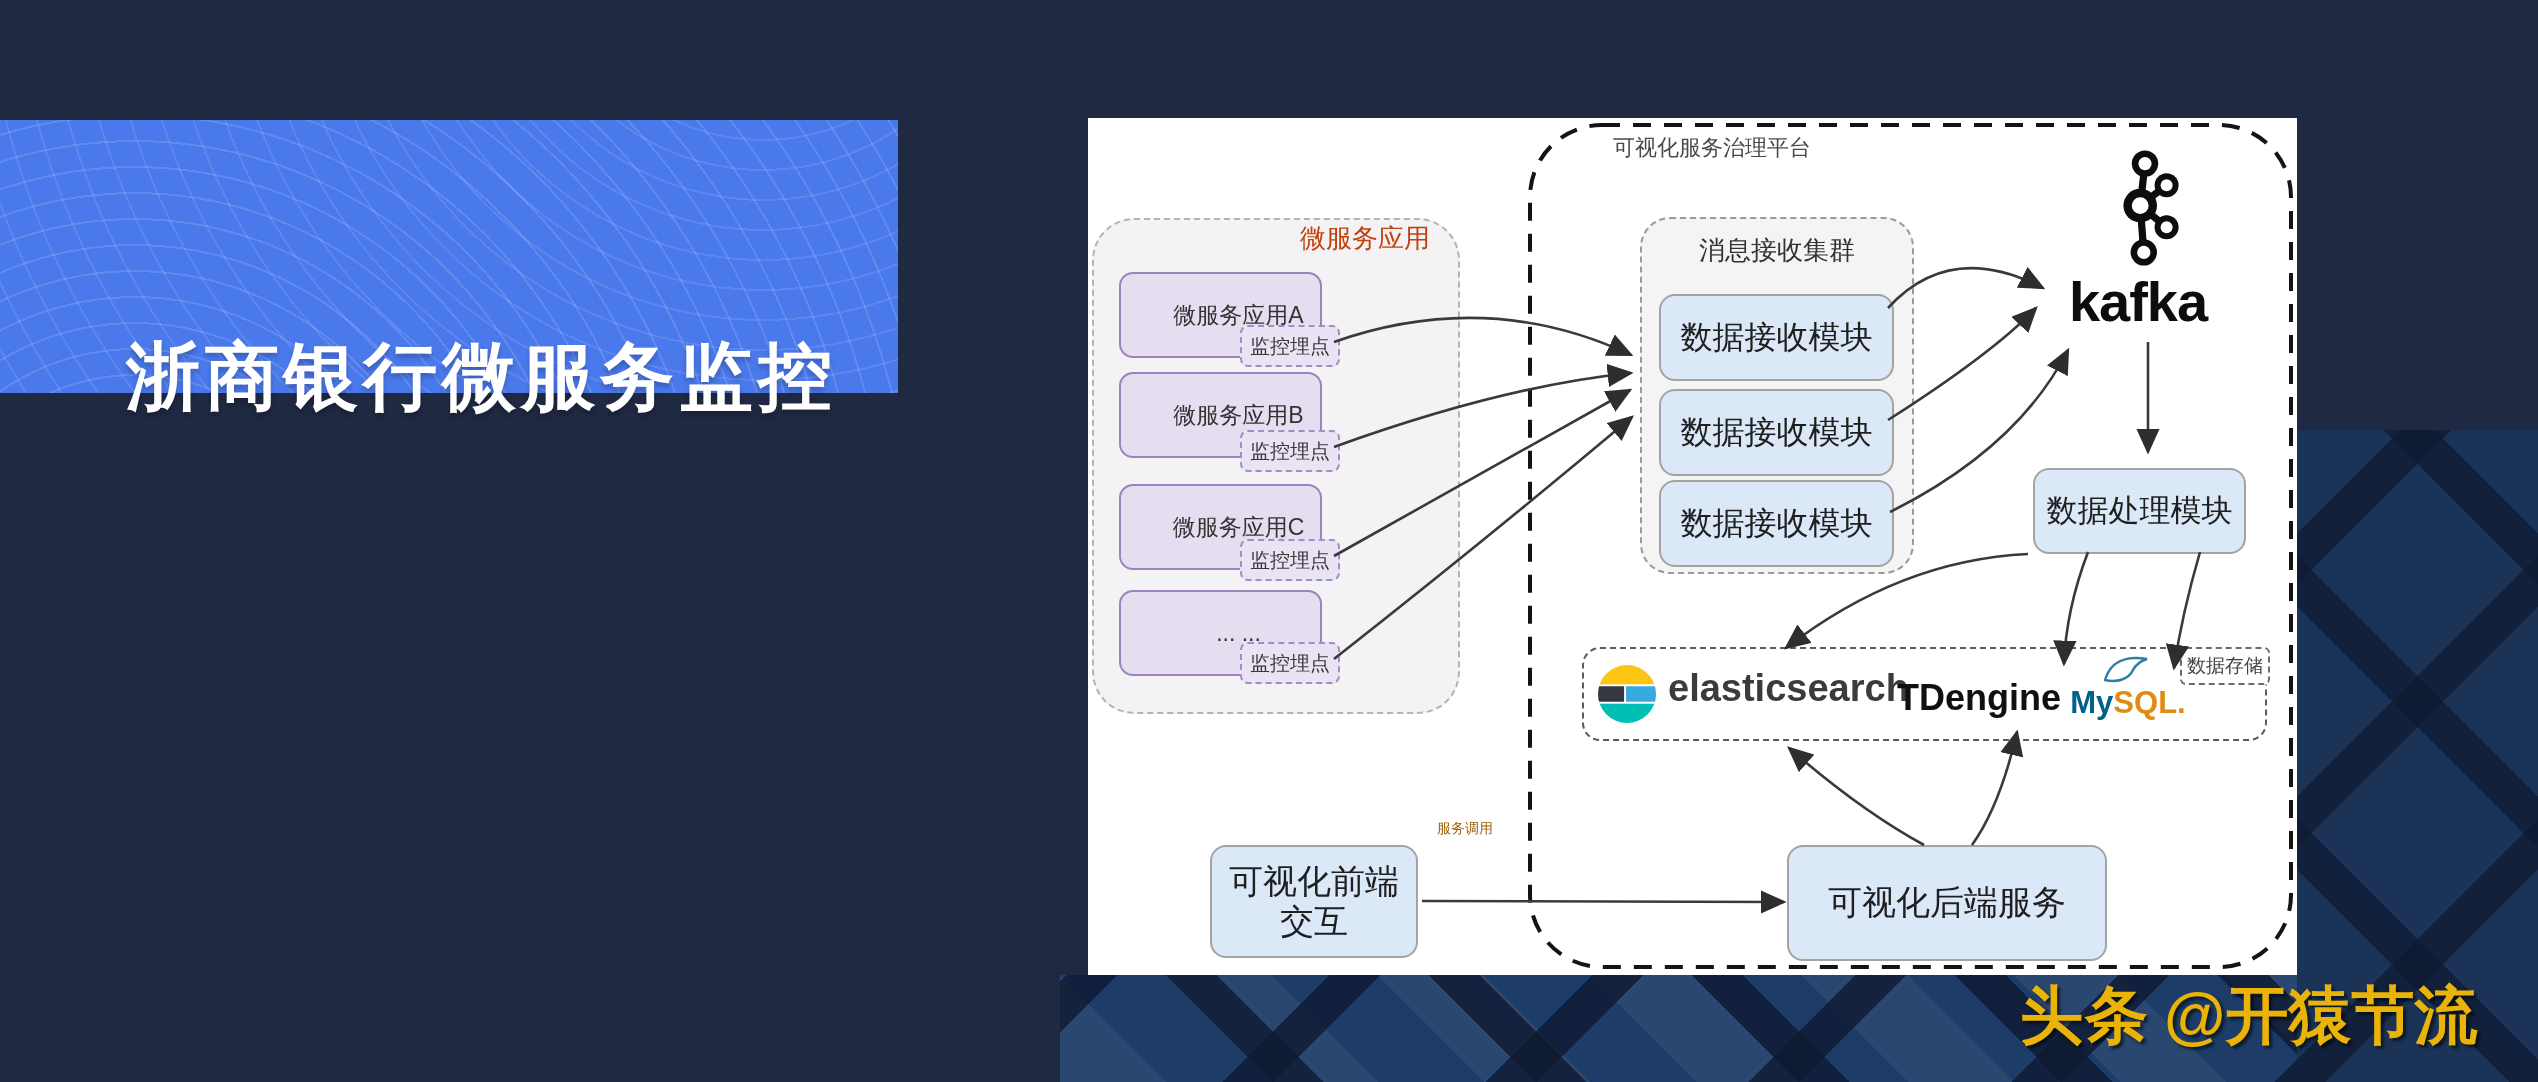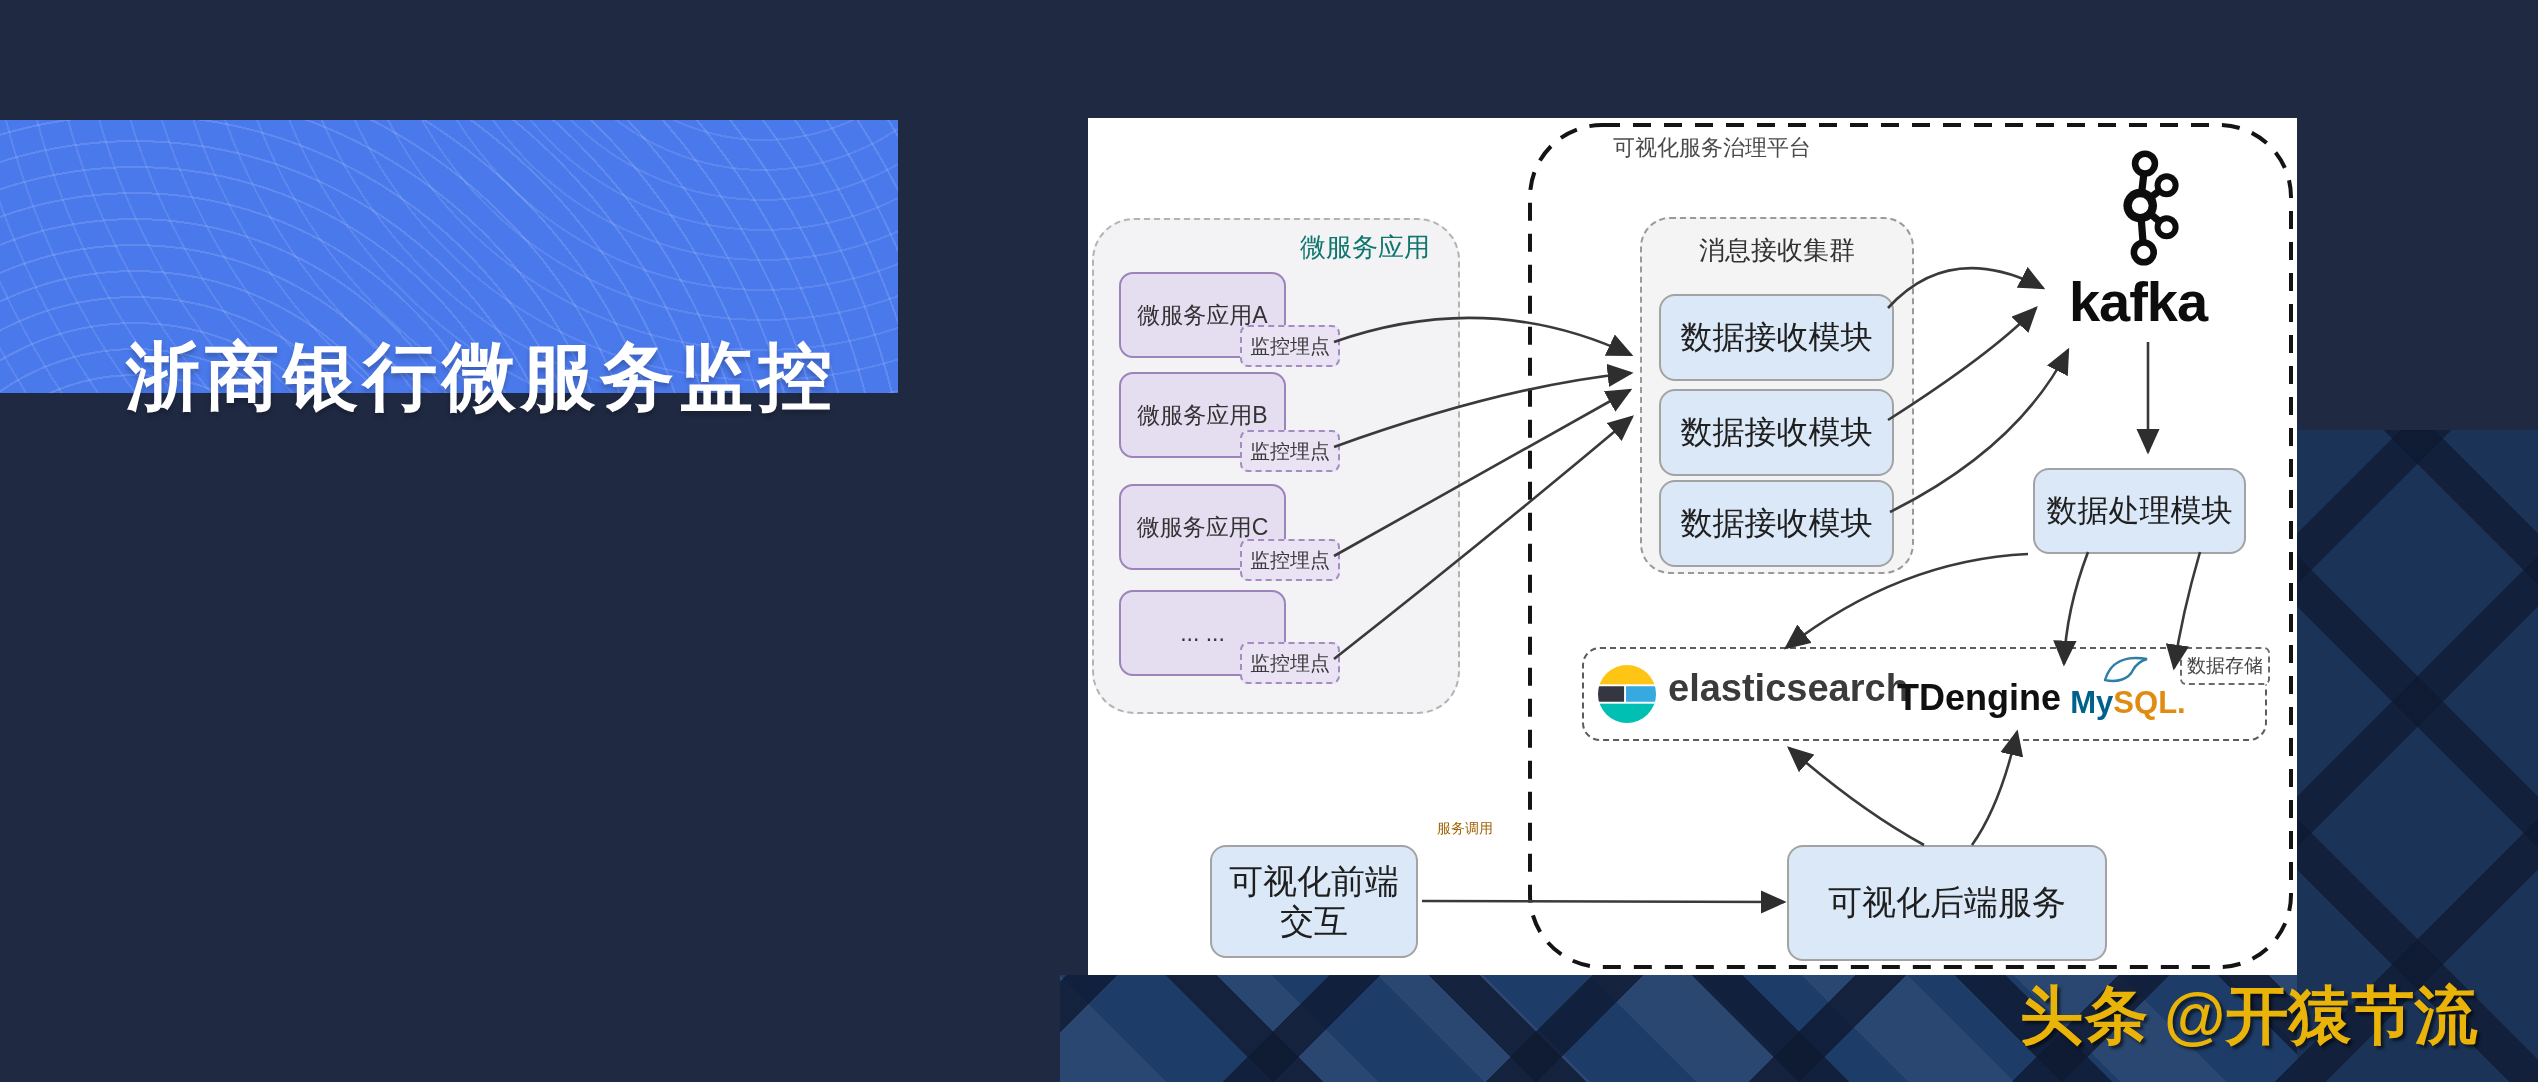--- a/index.html
+++ b/index.html
@@ -27,24 +27,24 @@
   .banner h1{position:absolute;left:126px;top:208px;margin:0;color:#ffffff;
     font-size:74px;font-weight:bold;letter-spacing:5px;white-space:nowrap;
     text-shadow:0 4px 5px rgba(0,0,0,.22);}
 
   
   .panel{left:1088px;top:118px;width:1209px;height:857px;background:#ffffff;z-index:1;}
 
   
   .ms-group{left:4px;top:100px;width:364px;height:492px;background:#f3f2f4;
     border:2px dashed #b3b3b3;border-radius:42px;}
-  .ms-group-label{position:absolute;left:206px;top:10px;font-size:26px;color:#0f766e;}
+  .ms-group-label{position:absolute;left:206px;top:1px;font-size:26px;color:#c2410c;}
   .app-box{position:absolute;left:25px;width:163px;height:82px;background:#e5ddf0;
     border:2px solid #9c84ba;border-radius:14px;display:flex;align-items:center;
-    justify-content:center;font-size:23px;color:#333;}
+    justify-content:center;font-size:23px;color:#333;padding-left:36px;}
   .badge{position:absolute;left:146px;width:96px;height:38px;background:#eae3f4;
     border:2px dashed #a38cc2;border-radius:8px;display:flex;align-items:center;
     justify-content:center;font-size:20px;color:#3a3a3a;z-index:3;}
 
   
   .platform-label{left:525px;top:15px;font-size:22px;color:#4a4a4a;z-index:2;}
 
   
   .cluster{left:552px;top:99px;width:270px;height:353px;background:#f4f4f5;
     border:2px dashed #9a9a9a;border-radius:30px;}

